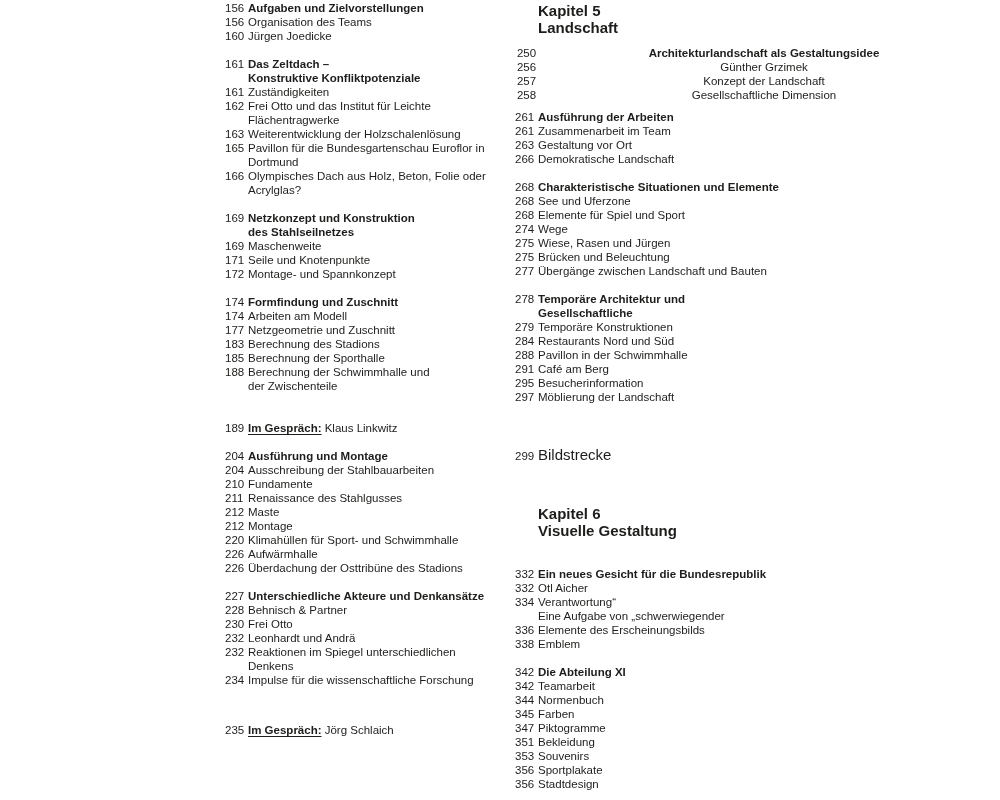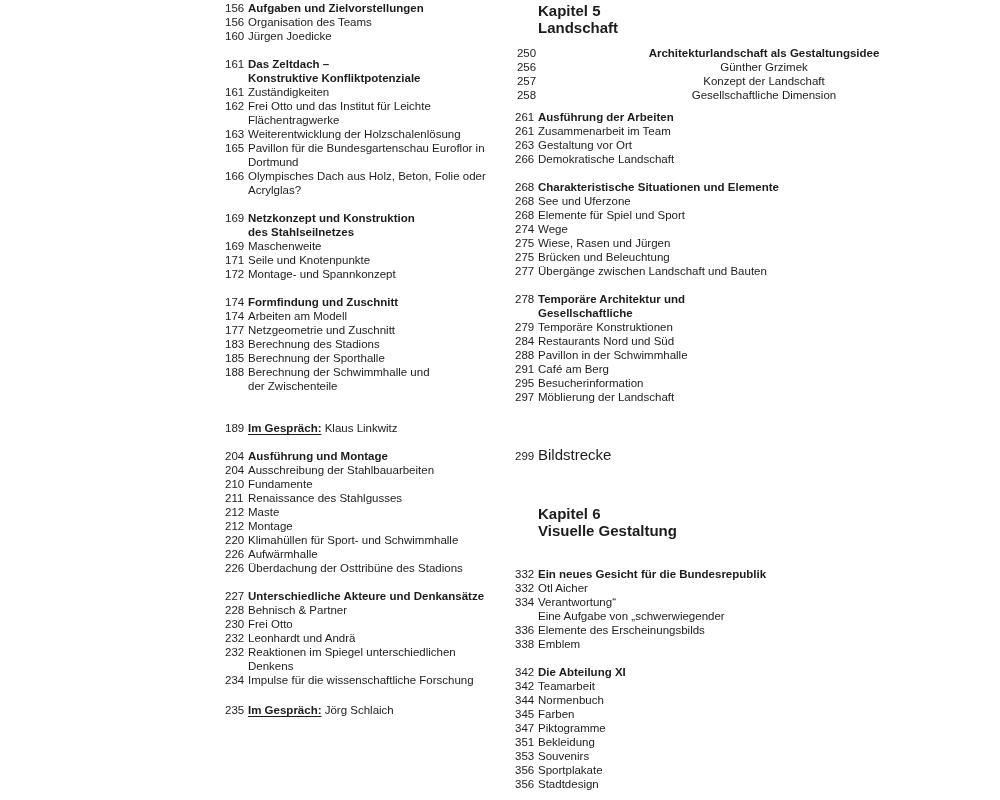--- a/index.html
+++ b/index.html
@@ -272,21 +272,21 @@
             <div class="line">Denkens</div>
           </span>
         </div>
         <div class="entry">
           <span class="num">234</span>
           <span class="title">
             <div class="line">Impulse für die wissenschaftliche Forschung</div>
           </span>
         </div>
       </div>
-      <div class="toc-group" style="margin-top: 16px;">
+      <div class="toc-group" style="margin-top: 36px;">
         <div class="entry">
           <span class="num">235</span>
           <span class="title">
             <div class="line"><span class="uprefix">Im Gespräch:</span> Jörg Schlaich</div>
           </span>
         </div>
       </div>
     </div>
   <div class="column" id="col-right">
       <div class="chapter-heading">

